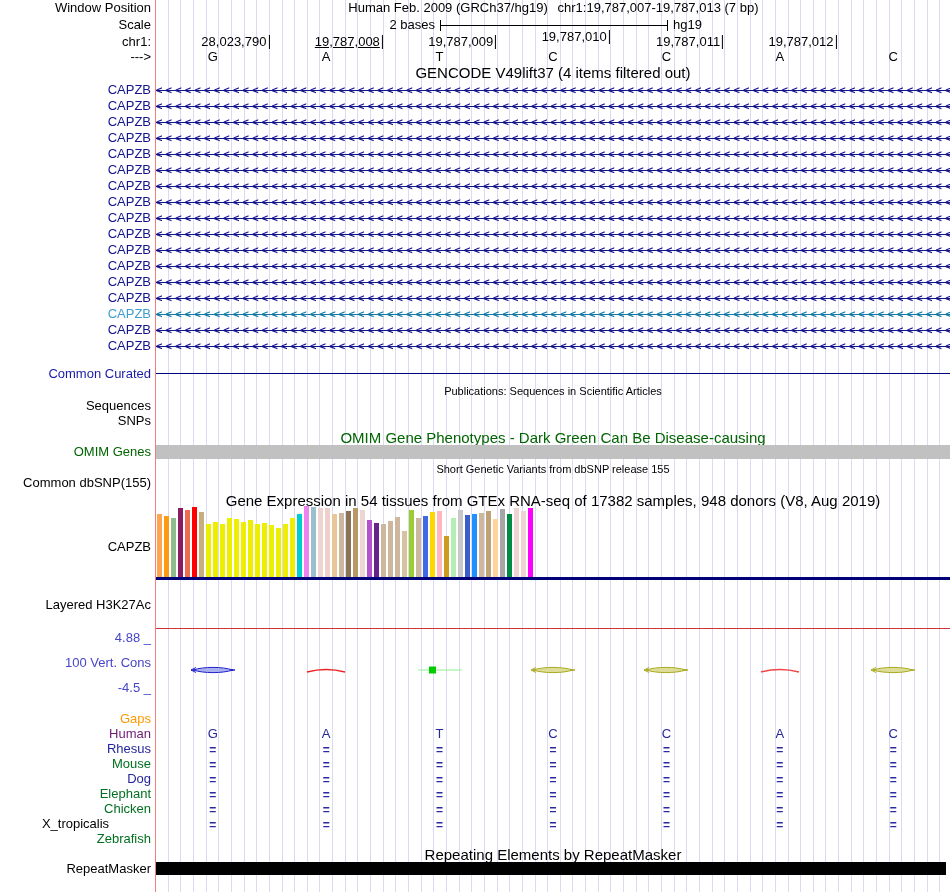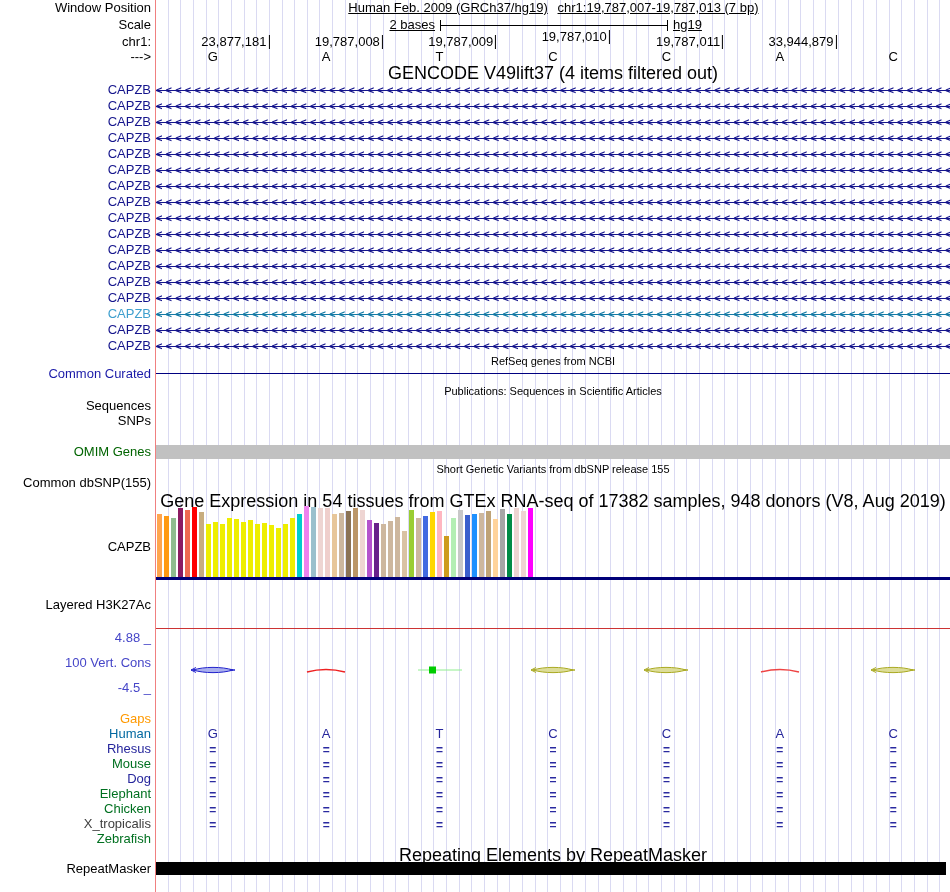--- a/index.html
+++ b/index.html
@@ -1,20 +1,20 @@
 <!DOCTYPE html>
 <html><head>
 <meta charset="utf-8">
 <style>
   html,body{margin:0;padding:0;background:#fff;}
   #screen{position:relative;width:950px;height:892px;background:#fff;overflow:hidden;
           font-family:"Liberation Sans","DejaVu Sans",sans-serif;color:#000;}
-  .abs{position:absolute;text-decoration:underline;}
+  .abs{position:absolute;}
   .lbl{position:absolute;left:0;width:151px;text-align:right;font-size:13px;line-height:14px;white-space:nowrap;}
-  .ttl{position:absolute;left:156px;width:794px;text-align:center;font-size:18px;line-height:14px;white-space:nowrap;}
+  .ttl{position:absolute;left:156px;width:794px;text-align:center;font-size:15px;line-height:14px;white-space:nowrap;}
   .ttl.small{font-size:11px;}
   .base{position:absolute;transform:translateX(-50%);font-size:13px;line-height:14px;font-weight:bold;}
   .mbase{position:absolute;transform:translateX(-50%);font-size:13px;line-height:14px;color:#26269C;}
   .eq{position:absolute;transform:translateX(-50%);font-size:12px;line-height:12px;color:#2A2AA0;font-weight:bold;}
   .num{position:absolute;transform:translateX(-100%);font-size:13px;line-height:14px;border-right:1px solid #000;padding-right:2px;}
   .generow{position:absolute;left:156px;width:794px;height:16px;overflow:hidden;white-space:nowrap;
            font-size:11px;letter-spacing:3.2px;line-height:16px;font-weight:bold;}
   .bar{position:absolute;width:5px;}
   .hline{position:absolute;left:156px;width:794px;}
   #gridlines{position:absolute;left:156px;top:0;width:794px;height:892px;
@@ -38,22 +38,22 @@
   <div class="lbl" style="top:50px">---&gt;</div>
 
   <div class="abs" style="top:1px;left:448px;transform:translateX(-50%);font-size:13px;line-height:14px;white-space:nowrap">Human Feb. 2009 (GRCh37/hg19)</div>
   <div class="abs" style="top:1px;left:658px;transform:translateX(-50%);font-size:13px;line-height:14px;white-space:nowrap">chr1:19,787,007-19,787,013 (7 bp)</div>
 
   <div class="abs" style="top:18px;left:435px;transform:translateX(-100%);font-size:13px;line-height:14px">2 bases</div>
   <div id="scalebar"></div>
   <div class="abs" style="top:18px;left:673px;font-size:13px;line-height:14px">hg19</div>
 
   <div class="ttl" style="top:66px">GENCODE V49lift37 (4 items filtered out)</div>
-  <div class="ttl small" style="top:354px">RefSeq genes from NCBI</div>
   <div class="ttl small" style="top:384px">Publications: Sequences in Scientific Articles</div>
+  <div class="ttl" style="top:431px;color:#006400">OMIM Gene Phenotypes - Dark Green Can Be Disease-causing</div>
   <div class="ttl small" style="top:462px">Short Genetic Variants from dbSNP release 155</div>
   <div class="ttl" style="top:494px">Gene Expression in 54 tissues from GTEx RNA-seq of 17382 samples, 948 donors (V8, Aug 2019)</div>
   <div class="ttl" style="top:848px">Repeating Elements by RepeatMasker</div>
 
   <div class="lbl" style="top:367px;color:#1A1AA8">Common Curated</div>
   <div class="lbl" style="top:399px">Sequences</div>
   <div class="lbl" style="top:414px">SNPs</div>
   <div class="lbl" style="top:445px;color:#006400">OMIM Genes</div>
   <div class="lbl" style="top:476px">Common dbSNP(155)</div>
   <div class="lbl" style="top:540px">CAPZB</div>
@@ -63,26 +63,26 @@
   <div class="lbl" style="top:681px;color:#4646C8">-4.5 _</div>
   <div class="lbl" style="top:862px">RepeatMasker</div>
 
   <div class="hline" style="top:373px;height:1px;background:#000080"></div>
   <div class="hline" style="top:445px;height:14px;background:#C1C1C1"></div>
   <div class="hline" style="top:577px;height:3px;background:#000078"></div>
   <div class="hline" style="top:628px;height:1px;background:#CC3333"></div>
   <div class="abs" style="top:862px;left:156px;width:790px;height:13px;background:#000"></div>
 
   <div id="ruler">
-      <div class="num" style="left: 269.43px; top: 35px;">23,877,181</div>
-      <div class="num" style="left: 382.86px; top: 35px;">19,787,008</div>
+      <div class="num" style="left: 269.43px; top: 35px;">28,023,790</div>
+      <div class="num" style="left: 382.86px; top: 35px; text-decoration: underline;">19,787,008</div>
       <div class="num" style="left: 496.29px; top: 35px;">19,787,009</div>
       <div class="num" style="left: 609.72px; top: 30px; text-align: right;">19,787,010</div>
       <div class="num" style="left: 723.15px; top: 35px;">19,787,011</div>
-      <div class="num" style="left: 836.58px; top: 35px;">33,944,879</div>
+      <div class="num" style="left: 836.58px; top: 35px;">19,787,012</div>
     </div>
   <div id="topbases">
       <div class="base" style="left: 212.715px; top: 50px; font-weight: normal;">G</div>
       <div class="base" style="left: 326.145px; top: 50px; font-weight: normal;">A</div>
       <div class="base" style="left: 439.575px; top: 50px; font-weight: normal;">T</div>
       <div class="base" style="left: 553.005px; top: 50px; font-weight: normal;">C</div>
       <div class="base" style="left: 666.435px; top: 50px; font-weight: normal;">C</div>
       <div class="base" style="left: 779.865px; top: 50px; font-weight: normal;">A</div>
       <div class="base" style="left: 893.295px; top: 50px; font-weight: normal;">C</div>
     </div>
@@ -205,21 +205,21 @@
         <path d="M4,7 Q23,2 42,7" fill="none" stroke="#EE4444" stroke-width="1.6"></path>
       </svg>
       <svg width="46" height="10" viewBox="0 0 46 10" style="position: absolute; top: 665px; left: 870.295px;">
         <line x1="1" y1="5" x2="45" y2="5" stroke="#AAAA22" stroke-width="1"></line>
         <path d="M3,5 C14,1.5 32,1.5 43,5 C32,8.5 14,8.5 3,5 Z" fill="#DDDD99" stroke="#AAAA22" stroke-width="1"></path>
         <path d="M6,2.5 L1,5 L6,7.5 M45,5 L40,5" stroke="#AAAA22" fill="none" stroke-width="1"></path>
       </svg>
     </div>
   <div id="multiz">
       <div class="lbl" style="top: 712px; color: rgb(255, 153, 0);">Gaps</div>
-      <div class="lbl" style="top: 727px; color: #0369a1;">Human</div>
+      <div class="lbl" style="top: 727px; color: #701a75;">Human</div>
       <div class="mbase" style="left: 212.715px; top: 727px;">G</div>
       <div class="mbase" style="left: 326.145px; top: 727px;">A</div>
       <div class="mbase" style="left: 439.575px; top: 727px;">T</div>
       <div class="mbase" style="left: 553.005px; top: 727px;">C</div>
       <div class="mbase" style="left: 666.435px; top: 727px;">C</div>
       <div class="mbase" style="left: 779.865px; top: 727px;">A</div>
       <div class="mbase" style="left: 893.295px; top: 727px;">C</div>
       <div class="lbl" style="top: 742px; color: rgb(38, 38, 156);">Rhesus</div>
       <div class="eq" style="left: 212.715px; top: 744px;">=</div>
       <div class="eq" style="left: 326.145px; top: 744px;">=</div>
@@ -253,21 +253,21 @@
       <div class="eq" style="left: 779.865px; top: 789px;">=</div>
       <div class="eq" style="left: 893.295px; top: 789px;">=</div>
       <div class="lbl" style="top: 802px; color: rgb(0, 112, 32);">Chicken</div>
       <div class="eq" style="left: 212.715px; top: 804px;">=</div>
       <div class="eq" style="left: 326.145px; top: 804px;">=</div>
       <div class="eq" style="left: 439.575px; top: 804px;">=</div>
       <div class="eq" style="left: 553.005px; top: 804px;">=</div>
       <div class="eq" style="left: 666.435px; top: 804px;">=</div>
       <div class="eq" style="left: 779.865px; top: 804px;">=</div>
       <div class="eq" style="left: 893.295px; top: 804px;">=</div>
-      <div class="lbl" style="top: 817px; color: #404040;">X_tropicalis</div>
+      <div class="lbl" style="top: 817px; color: #000000; text-align: center;">X_tropicalis</div>
       <div class="eq" style="left: 212.715px; top: 819px;">=</div>
       <div class="eq" style="left: 326.145px; top: 819px;">=</div>
       <div class="eq" style="left: 439.575px; top: 819px;">=</div>
       <div class="eq" style="left: 553.005px; top: 819px;">=</div>
       <div class="eq" style="left: 666.435px; top: 819px;">=</div>
       <div class="eq" style="left: 779.865px; top: 819px;">=</div>
       <div class="eq" style="left: 893.295px; top: 819px;">=</div>
       <div class="lbl" style="top: 832px; color: rgb(0, 112, 32);">Zebrafish</div>
     </div>
 </div>

